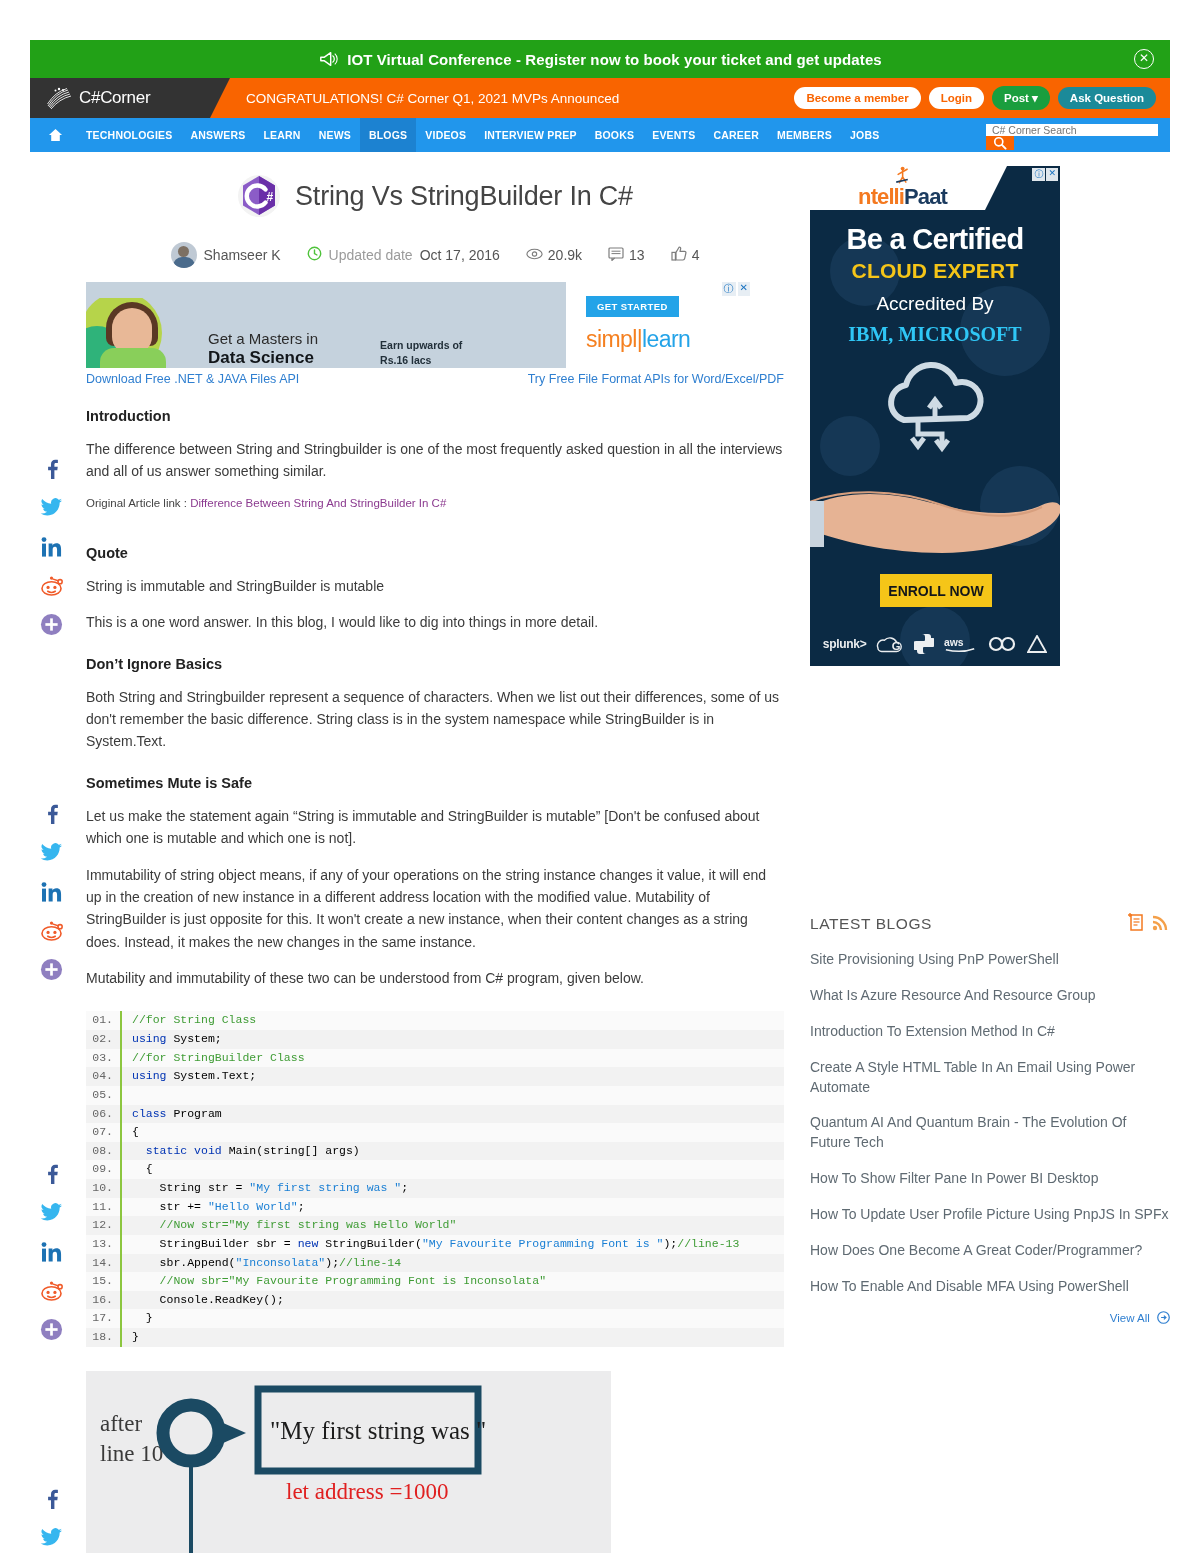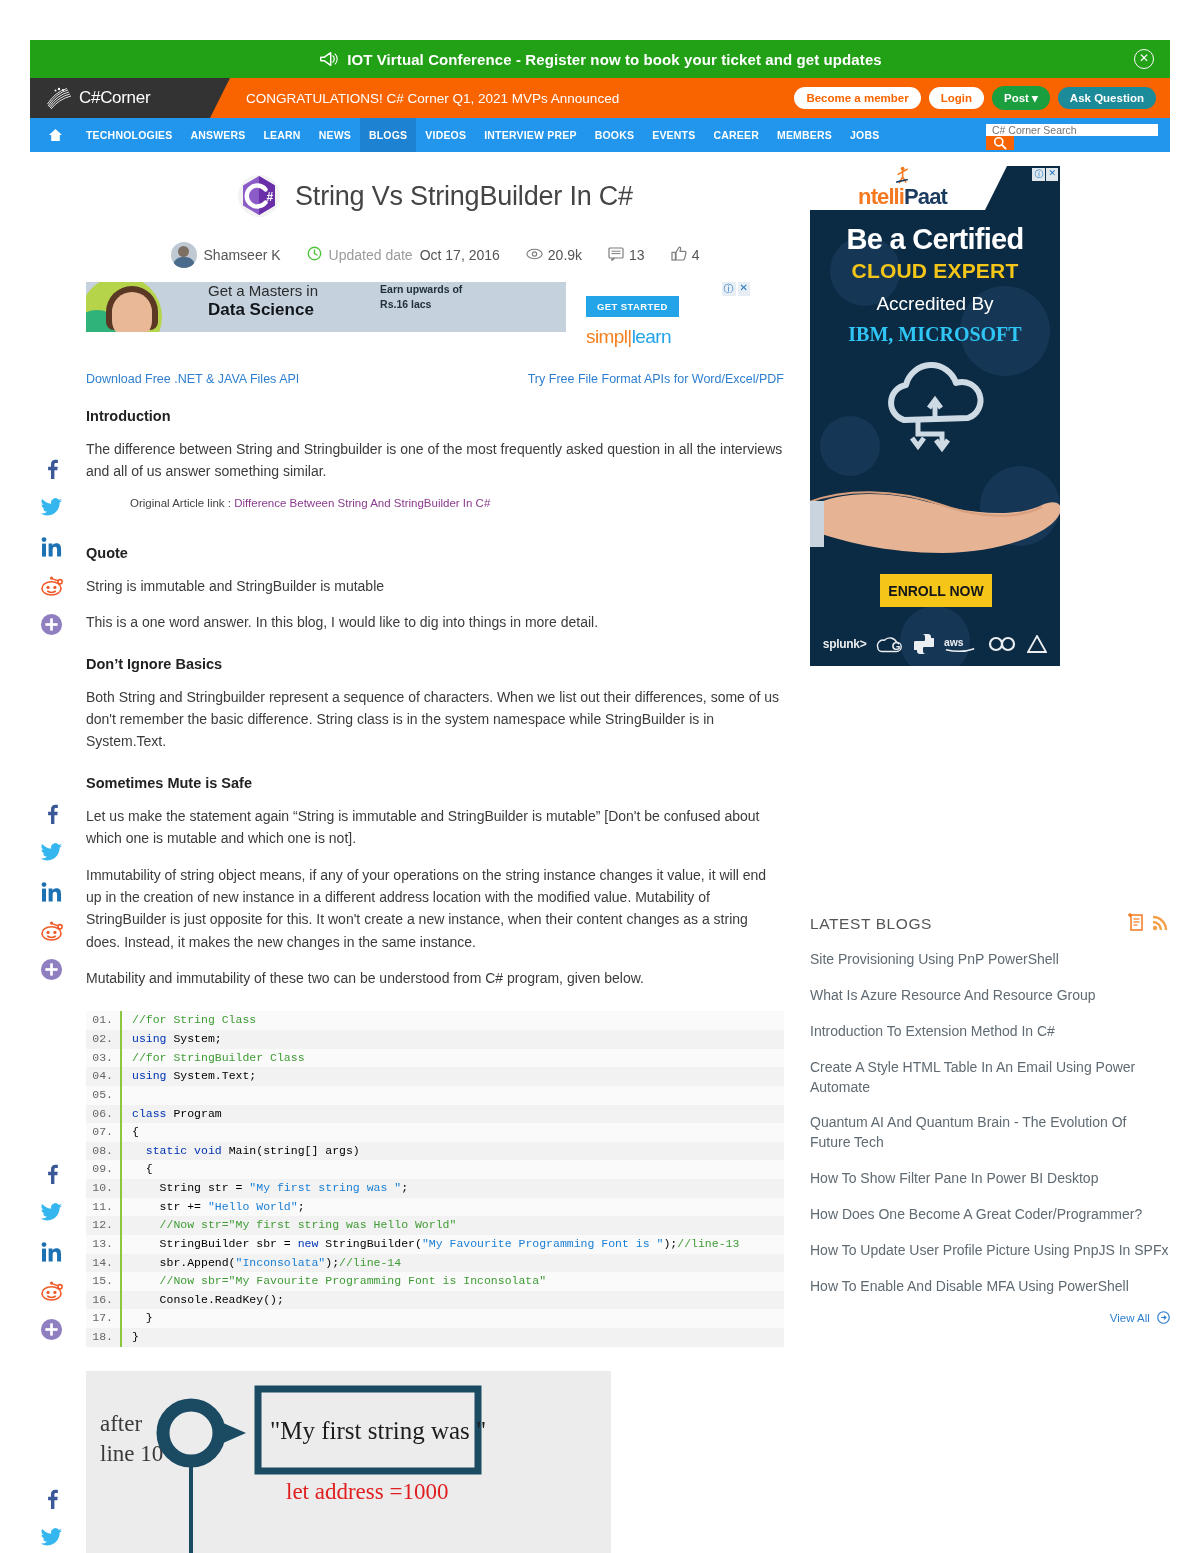--- a/index.html
+++ b/index.html
@@ -85,49 +85,49 @@
     width:26px;height:26px;border-radius:50%;background:#bfc9d4;flex:0 0 auto;overflow:hidden;position:relative;
   }
   .avatar:before{content:"";position:absolute;left:7px;top:4px;width:11px;height:11px;border-radius:50%;background:#7d7063;}
   .avatar:after{content:"";position:absolute;left:2px;top:15px;width:22px;height:14px;border-radius:9px 9px 0 0;background:#4b6b8c;}
   .meta .muted { color:#9b9b9b; }
   .meta .sep { width:12px; }
   .meta-grp { display:flex; align-items:center; gap:5px; }
 
   
   .adband { margin-top:14px; position:relative; height:78px; }
-  .adbox { width:480px; height:50px; background:#c5d2dd; display:flex; align-items:flex-start; overflow:hidden; position:relative; }
+  .adbox { width:480px; height:86px; background:#c5d2dd; display:flex; align-items:flex-end; overflow:hidden; position:relative; }
   .ad-photo { width:100px; height:70px; position:relative; overflow:hidden; background:#c5d2dd; flex:0 0 auto; }
   .ad-photo .blob1{position:absolute;left:-6px;top:-6px;width:82px;height:82px;border-radius:50%;background:#b6d44a;}
   .ad-photo .blob2{position:absolute;left:-18px;top:28px;width:58px;height:58px;border-radius:50%;background:#2fb37a;}
   .ad-photo .face{position:absolute;left:26px;top:10px;width:40px;height:46px;border-radius:20px 20px 17px 17px;background:#e8b897;}
   .ad-photo .hair{position:absolute;left:20px;top:4px;width:52px;height:44px;border-radius:26px 26px 8px 8px;background:#5a3824;}
   .ad-photo .hair2{position:absolute;left:26px;top:16px;width:40px;height:28px;border-radius:20px 20px 16px 16px;background:#e8b897;}
   .ad-photo .body{position:absolute;left:14px;top:50px;width:66px;height:22px;border-radius:14px 14px 0 0;background:#89cf5a;}
   .ad-t1 { font-size:15px; color:#2b2b2b; margin-left:22px; }
   .ad-t2 { font-size:17px; font-weight:bold; color:#12161a; margin-left:22px; margin-top:1px; }
   .ad-sub { margin-left:62px; font-size:10.5px; color:#22303a; line-height:1.45; font-weight:bold;}
   .ad-right { position:absolute; left:500px; top:0; width:180px; height:70px; }
   .ad-started {
     background:#23a3e8; color:#fff; font-size:9.5px; font-weight:bold; letter-spacing:.4px;
     padding:5px 11px; display:inline-block; margin-top:14px; cursor:pointer;
   }
-  .ad-brand { margin-top:9px; font-size:19px; letter-spacing:-.6px; }
+  .ad-brand { margin-top:9px; font-size:23px; letter-spacing:-.6px; }
   .ad-brand .a { color:#f58020; }
   .ad-brand .b { color:#23a3e8; }
   .ad-choice { position:absolute; right:16px; top:0; display:flex; gap:2px; }
   .ad-choice span{ font-size:10px; color:#1a73c0; background:#e7eef4; padding:0 2px; cursor:pointer;}
 
   .apilinks { display:flex; justify-content:space-between; margin-top:12px; font-size:12.5px; }
   .apilinks a { color:#2f7fd0; text-decoration:none; cursor:pointer; }
 
   
   .sec-h { font-size:14.5px; font-weight:bold; color:#222; margin:22px 0 0 0; }
   .para { font-size:14px; line-height:1.6; color:#3b3b3b; margin:14px 0 0 0; }
-  .smallnote { font-size:11.5px; color:#444; margin-top:14px;margin-left:44px; }
+  .smallnote { font-size:11.5px; color:#444; margin-top:14px; }
   .smallnote a { color:#8b3a8f; text-decoration:none; cursor:pointer; }
 
   
   .code { margin-top:22px; font-family:"Liberation Mono", monospace; font-size:11.5px; }
   .code-row { display:flex; align-items:flex-start; }
   .code-row.alt .ln, .code-row.alt .cd { background:#f2f2f2; }
   .ln {
     width:34px; flex:0 0 34px; text-align:right; padding-right:7px;
     color:#666; background:#fafafa; line-height:1.62;
   }
@@ -672,22 +672,22 @@
         </span>
       </div>
 
       <div class="lb-list" id="latest-blogs-list">
           <div class="lb-item">Site Provisioning Using PnP PowerShell</div>
           <div class="lb-item">What Is Azure Resource And Resource Group</div>
           <div class="lb-item">Introduction To Extension Method In C#</div>
           <div class="lb-item">Create A Style HTML Table In An Email Using Power Automate</div>
           <div class="lb-item">Quantum AI And Quantum Brain - The Evolution Of Future Tech</div>
           <div class="lb-item">How To Show Filter Pane In Power BI Desktop</div>
+          <div class="lb-item">How To Update User Profile Picture Using PnpJS In SPFx</div>
           <div class="lb-item">How Does One Become A Great Coder/Programmer?</div>
-          <div class="lb-item">How To Update User Profile Picture Using PnpJS In SPFx</div>
           <div class="lb-item">How To Enable And Disable MFA Using PowerShell</div>
         </div>
 
       <div class="lb-viewall">
         <span>View All</span>
         <span class="arr">
           <svg width="13" height="13" viewBox="0 0 14 14">
               <circle cx="7" cy="7" r="6.2" fill="none" stroke="#2f7fd0" stroke-width="1.3"></circle>
               <path d="M4.4 7 H9.4 M7.4 5 L9.6 7 L7.4 9" fill="none" stroke="#2f7fd0" stroke-width="1.3"></path>
             </svg>

